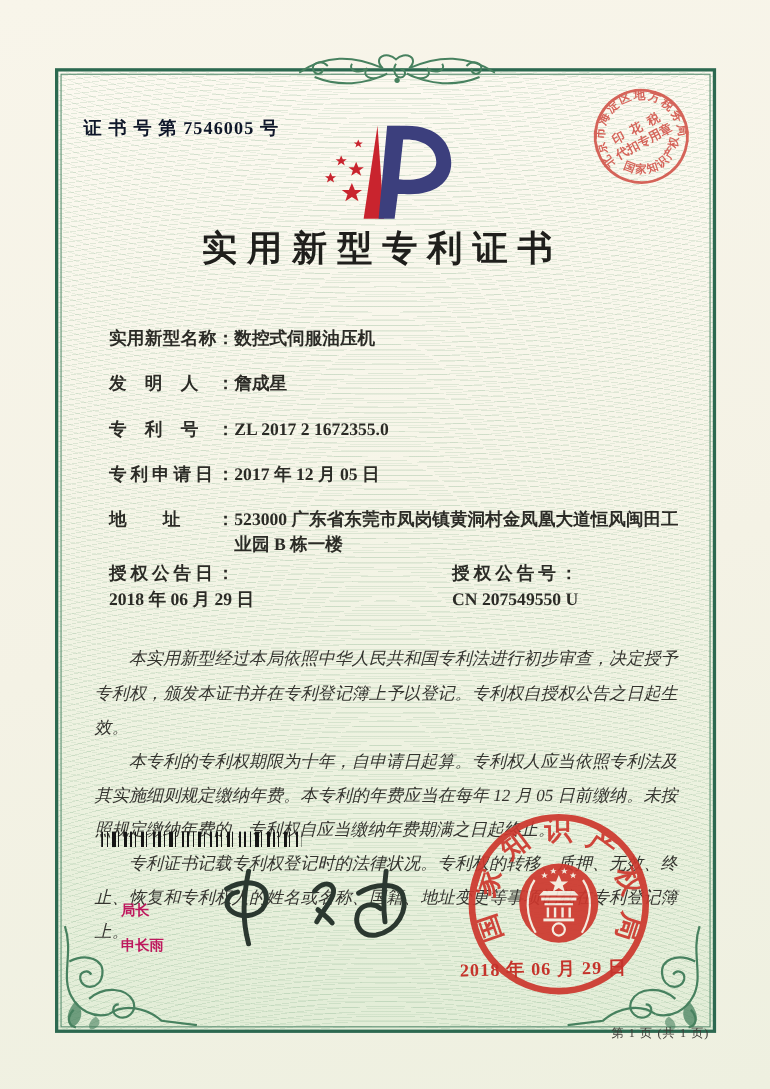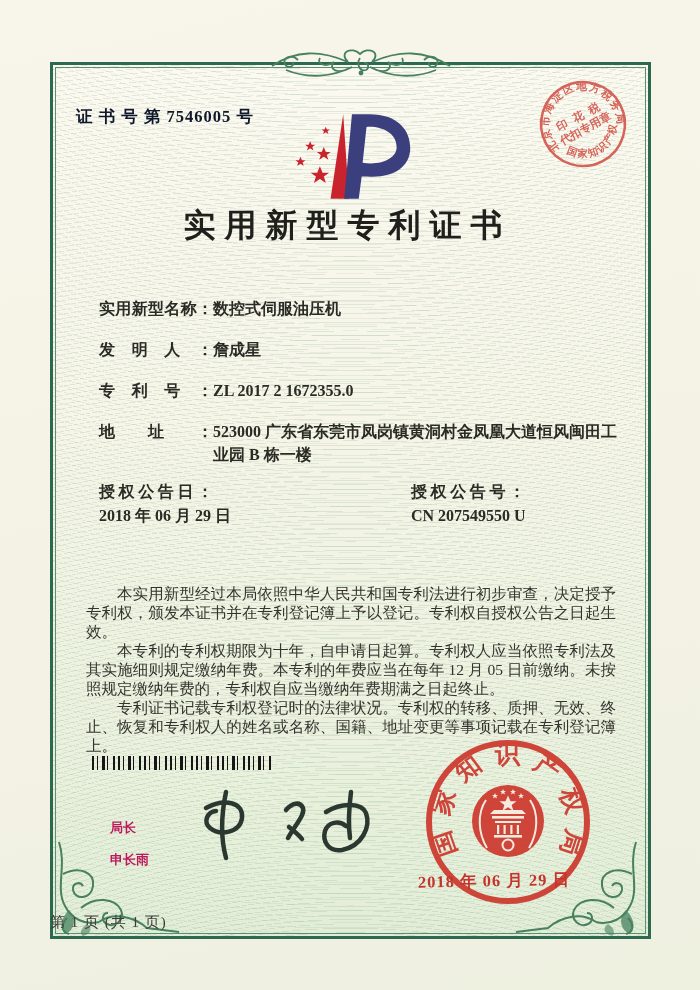--- a/index.html
+++ b/index.html
@@ -26,50 +26,50 @@
   .cert-no{position:absolute;left:76px;top:106px;font-size:16.5px;font-weight:600;letter-spacing:1px;color:#0f172a;z-index:4;}
   .logo{position:absolute;left:282px;top:110px;z-index:4;}
   .title{position:absolute;left:50px;top:204px;width:595px;text-align:center;
     font-size:32px;font-weight:700;letter-spacing:9px;color:#1f1f1c;z-index:4;}
   
   .fields{position:absolute;left:99px;top:297px;width:532px;z-index:4;
     font-size:16px;font-weight:600;line-height:24px;color:#2b2b26;}
   .frow{display:flex;margin-bottom:17px;}
   .flabel{width:114px;flex:none;text-align:justify;text-align-last:justify;}
   .fval{flex:1;}
-  .frow.addr{line-height:23px;margin-bottom:14px;}
+  .frow.addr{line-height:23px;margin-bottom:3px;}
   .frow.addr .fval{max-width:442px;}
   .frow.grant{margin-bottom:0;}
   .grant-pair{display:flex;flex-direction:column;}
   .grant-pair.first{width:312px;flex:none;}
   
   .paras{position:absolute;left:86px;top:584px;width:530px;z-index:4;
-    font-size:15.5px;line-height:19px;text-align:justify;color:#34342f;}
+    font-size:15.5px;line-height:31px;text-align:justify;color:#34342f;font-style:italic;}
   .paras p{margin:0;text-indent:2em;}
   
   .barcode{position:absolute;left:92px;top:756px;width:182px;height:14px;z-index:4;
     background-image:repeating-linear-gradient(90deg,
       #161616 0 2px,transparent 2px 5px,
       #161616 5px 6px,transparent 6px 10px,
       #161616 10px 13px,transparent 13px 15px,
       #161616 15px 16px,transparent 16px 21px,
       #161616 21px 23px,transparent 23px 26px);
   }
   
   .director{position:absolute;left:110px;top:795px;z-index:4;font-size:13px;font-weight:600;color:#be185d;margin-top:24px;}
   .director .name{margin-top:14px;}
   .signature{position:absolute;left:188px;top:778px;z-index:5;}
   
   .seal{position:absolute;left:400px;top:737px;z-index:5;}
   .seal-date{position:absolute;left:418px;top:870px;width:190px;z-index:6;
     color:#c5332b;font-size:16.5px;font-weight:700;letter-spacing:1px;transform:rotate(-1deg);}
   .tax-stamp{position:absolute;left:505px;top:46px;z-index:6;opacity:.9;}
   
-  .footer{position:absolute;left:50px;top:913px;width:595px;text-align:left;z-index:4;
-    font-size:15px;color:#3c3c36;letter-spacing:1px;}
+  .footer{position:absolute;left:50px;top:932px;width:595px;text-align:right;z-index:4;
+    font-size:11px;color:#3c3c36;letter-spacing:1px;}
 </style>
 </head>
 <body>
 
 <div class="page">
 
   <div class="frame">
     <div class="frame-inner"></div>
   </div>
 
@@ -132,20 +132,24 @@
       <span class="flabel">实用新型名称：</span>
       <span class="fval">数控式伺服油压机</span>
     </div>
     <div class="frow">
       <span class="flabel">发明人：</span>
       <span class="fval">詹成星</span>
     </div>
     <div class="frow">
       <span class="flabel">专利号：</span>
       <span class="fval">ZL 2017 2 1672355.0</span>
+    </div>
+    <div class="frow">
+      <span class="flabel">专利申请日：</span>
+      <span class="fval">2017 年 12 月 05 日</span>
     </div>
     <div class="frow addr">
       <span class="flabel">地址：</span>
       <span class="fval">523000 广东省东莞市凤岗镇黄洞村金凤凰大道恒风闽田工业园 B 栋一楼</span>
     </div>
     <div class="frow grant">
       <span class="grant-pair first">
         <span class="flabel">授权公告日：</span>
         <span class="fval">2018 年 06 月 29 日</span>
       </span>

